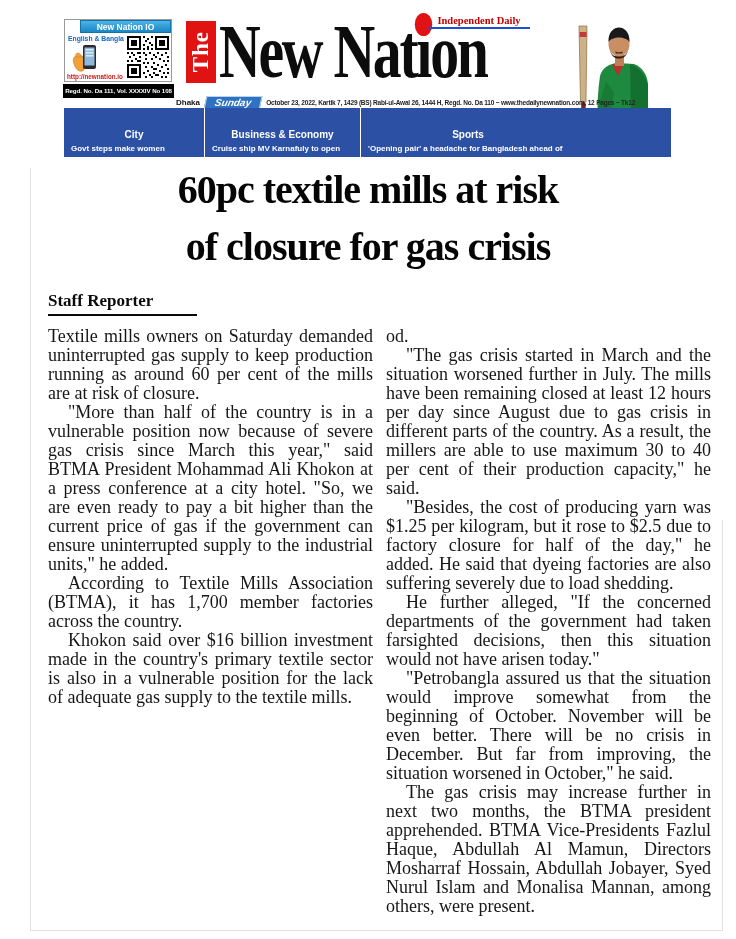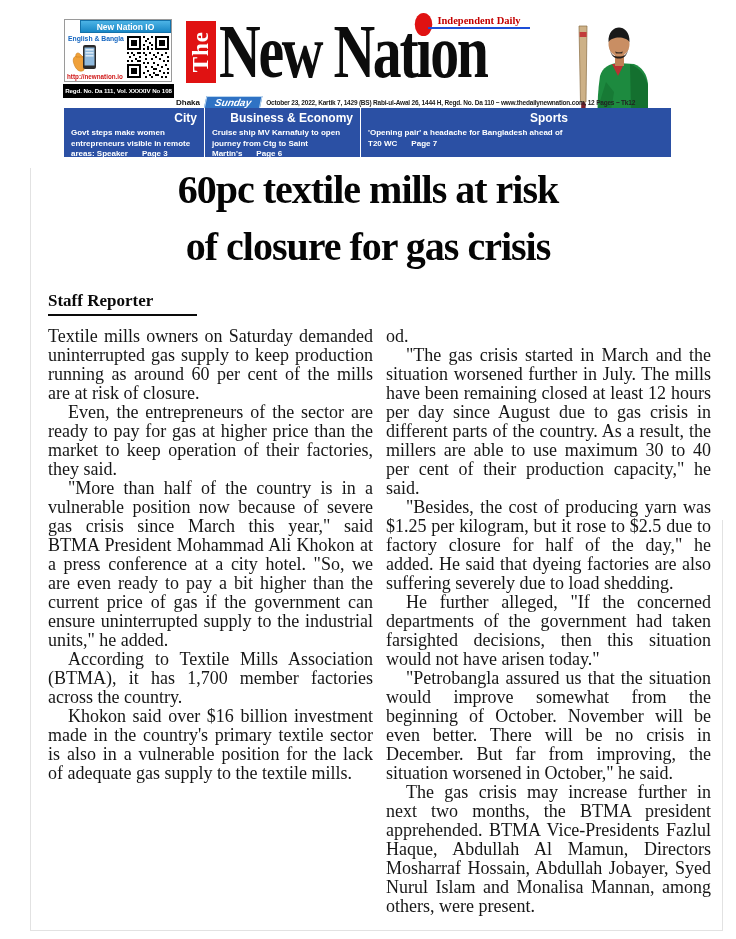--- a/index.html
+++ b/index.html
@@ -56,21 +56,21 @@
   .dl-details{font-size:6.5px;font-weight:bold;color:#222;letter-spacing:-0.2px;}
 
   
   .sections-bar{position:absolute;left:64px;top:108px;width:607px;height:49px;background:#2b50a4;
                 display:flex;box-sizing:border-box;}
   .section{box-sizing:border-box;padding:3px 7px 0 7px;color:#fff;}
   .section + .section{border-left:1px solid #ffffff;}
   .sec-city{width:140px;}
   .sec-biz{width:156px;}
   .sec-sports{flex:1;}
-  .section-title{text-align:right;font-size:12px;font-weight:bold;line-height:15px;}
+  .section-title{text-align:center;font-size:10px;font-weight:bold;line-height:15px;margin-top:16px;}
   .section-teaser{font-size:8px;font-weight:bold;line-height:10.5px;margin-top:2px;text-align:left;}
   .sec-sports .inner{width:200px;}
   .page-ref{margin-left:14px;text-align:center;}
 
   
   .cricketer{position:absolute;left:560px;top:24px;width:88px;height:133px;}
 
   
   .headline{position:absolute;left:0;right:0;top:161px;text-align:center;color:#050505;
             font-family:"Liberation Serif",serif;font-weight:bold;font-size:40px;line-height:57px;
@@ -197,21 +197,20 @@
   <div class="headline">
     <div>60pc textile mills at risk</div>
     <div>of closure for gas crisis</div>
   </div>
 
   <div class="byline">Staff Reporter</div>
 
   <div class="article">
     <div class="col">
       <p>Textile mills owners on Saturday demanded uninterrupted gas supply to keep production running as around 60 per cent of the mills are at risk of closure.</p>
-      <p class="p-indent">Even, the entrepreneurs of the sector are ready to pay for gas at higher price than the market to keep operation of their factories, they said.</p>
       <p class="p-indent">"More than half of the country is in a vulnerable position now because of severe gas crisis since March this year," said BTMA President Mohammad Ali Khokon at a press conference at a city hotel. "So, we are even ready to pay a bit higher than the current price of gas if the government can ensure uninterrupted supply to the industrial units," he added.</p>
       <p class="p-indent">According to Textile Mills Association (BTMA), it has 1,700 member factories across the country.</p>
       <p class="p-indent">Khokon said over $16 billion investment made in the country's primary textile sector is also in a vulnerable position for the lack of adequate gas supply to the textile mills.</p>
     </div>
     <div class="col">
       <p>od.</p>
       <p class="p-indent">"The gas crisis started in March and the situation worsened further in July. The mills have been remaining closed at least 12 hours per day since August due to gas crisis in different parts of the country. As a result, the millers are able to use maximum 30 to 40 per cent of their production capacity," he said.</p>
       <p class="p-indent">"Besides, the cost of producing yarn was $1.25 per kilogram, but it rose to $2.5 due to factory closure for half of the day," he added. He said that dyeing factories are also suffering severely due to load shedding.</p>
       <p class="p-indent">He further alleged, "If the concerned departments of the government had taken farsighted decisions, then this situation would not have arisen today."</p>
       <p class="p-indent">"Petrobangla assured us that the situation would improve somewhat from the beginning of October. November will be even better. There will be no crisis in December. But far from improving, the situation worsened in October," he said.</p>

